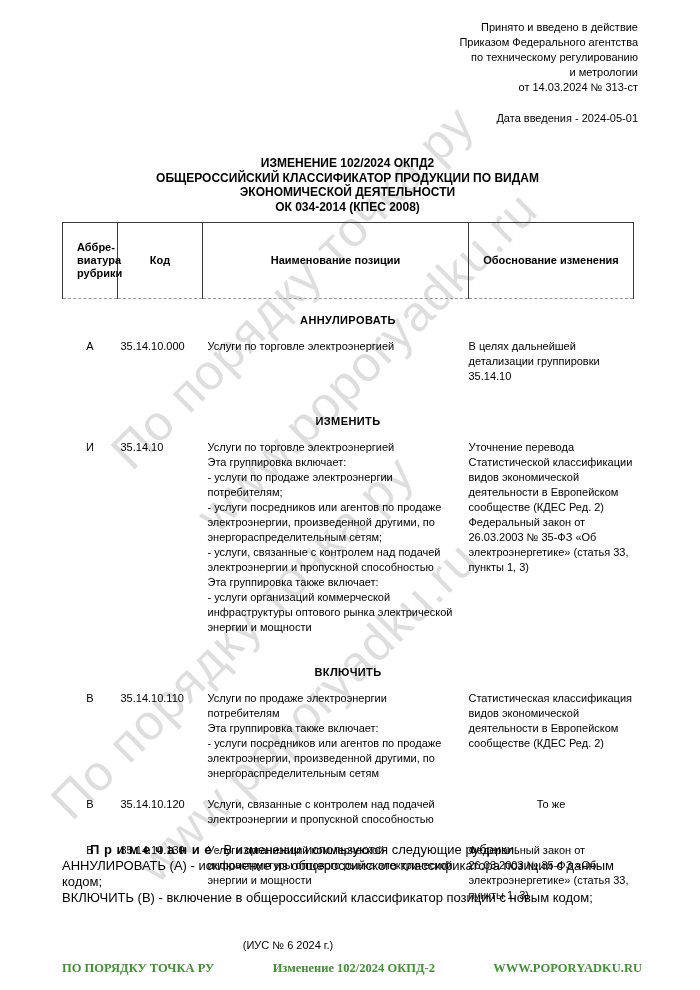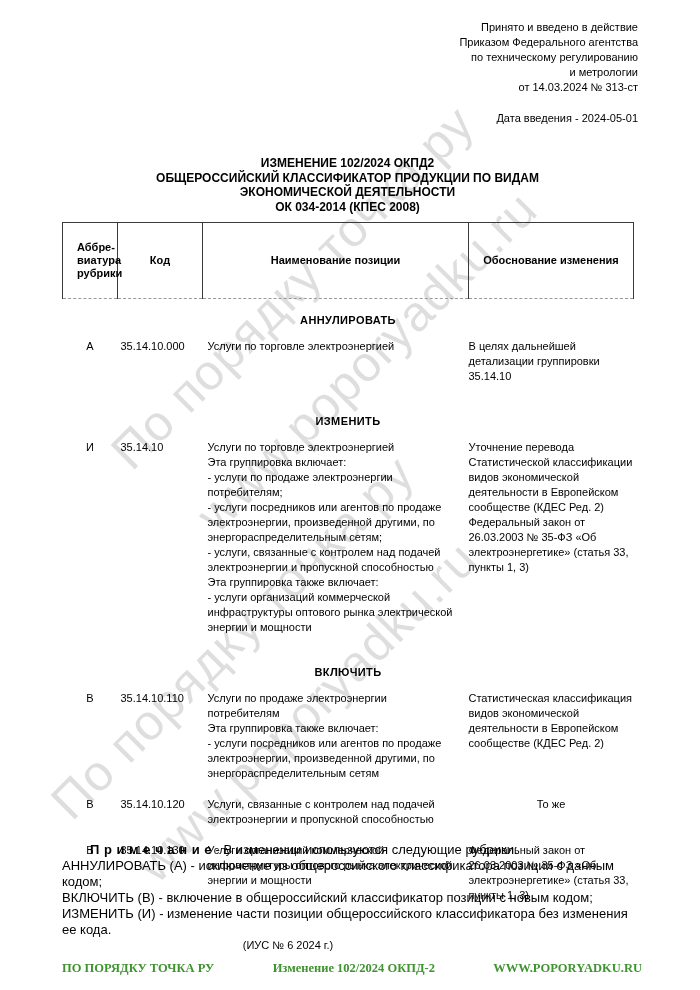--- a/index.html
+++ b/index.html
@@ -194,21 +194,20 @@
             <td class="col-name">Услуги организаций коммерческой инфраструктуры оптового рынка электрической энергии и мощности</td>
             <td class="col-reason">Федеральный закон от 26.03.2003 № 35-ФЗ «Об электроэнергетике» (статья 33, пункты 1, 3)</td>
           </tr>
         </tbody>
     </table>
 
     <div class="note">
       <div class="intro-line"><b>П р и м е ч а н и е</b><span> - В изменении используются следующие рубрики:</span></div>
       <div>АННУЛИРОВАТЬ (А) - исключение из общероссийского классификатора позиции с данным кодом;</div>
       <div>ВКЛЮЧИТЬ (В) - включение в общероссийский классификатор позиции с новым кодом;</div>
-      <div>ИЗМЕНИТЬ (И) - изменение части позиции общероссийского классификатора без изменения ее кода.</div>
     </div>
 
     <div class="ius">(ИУС № 6 2024 г.)</div>
 
     <div class="page-footer">
       <span>ПО ПОРЯДКУ ТОЧКА РУ</span>
       <span>Изменение 102/2024 ОКПД-2</span>
       <span>WWW.POPORYADKU.RU</span>
     </div>
 

